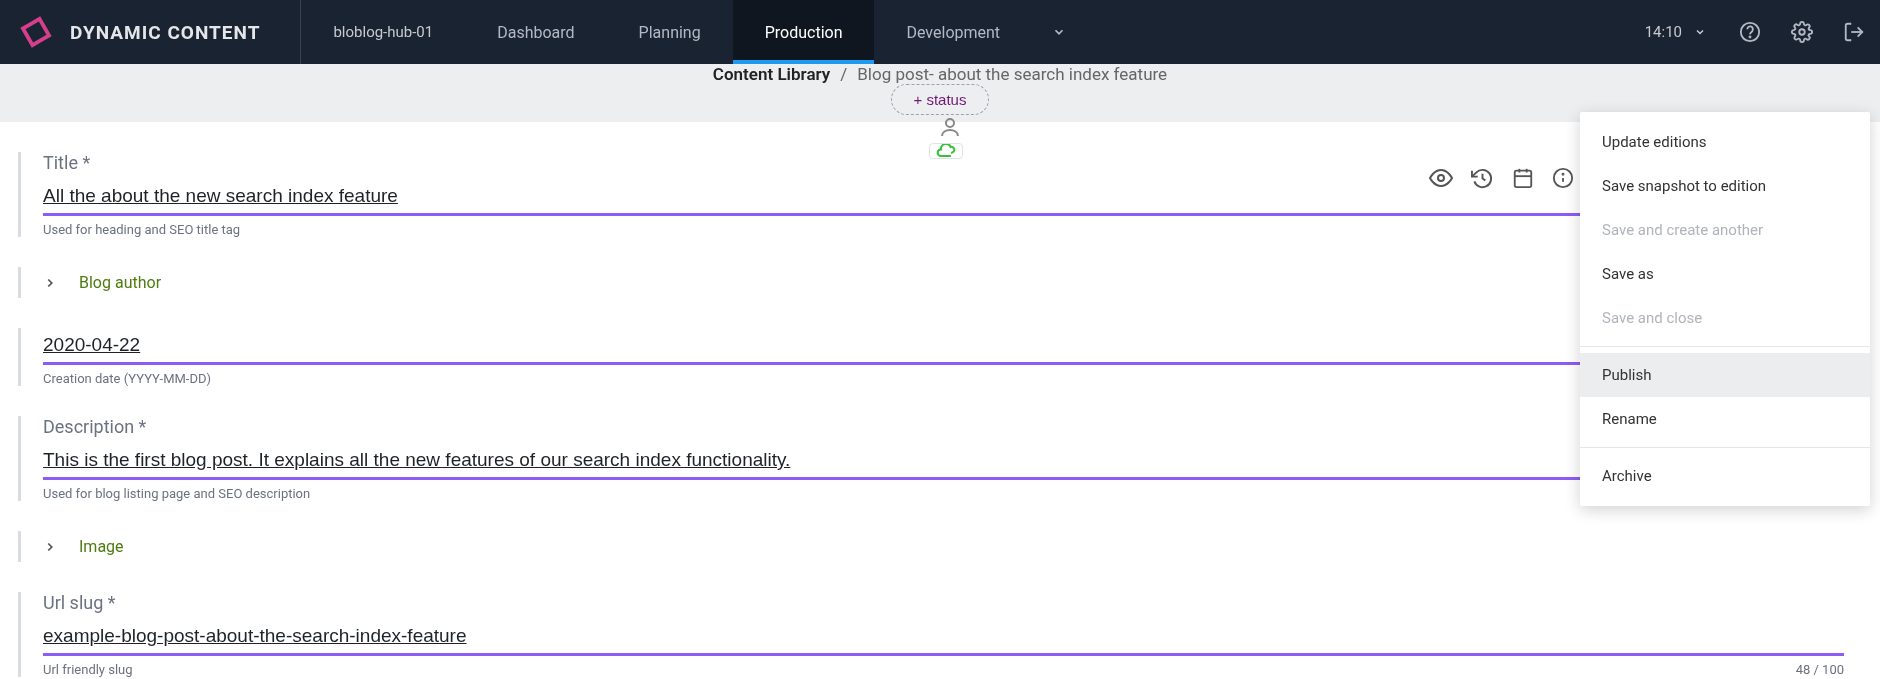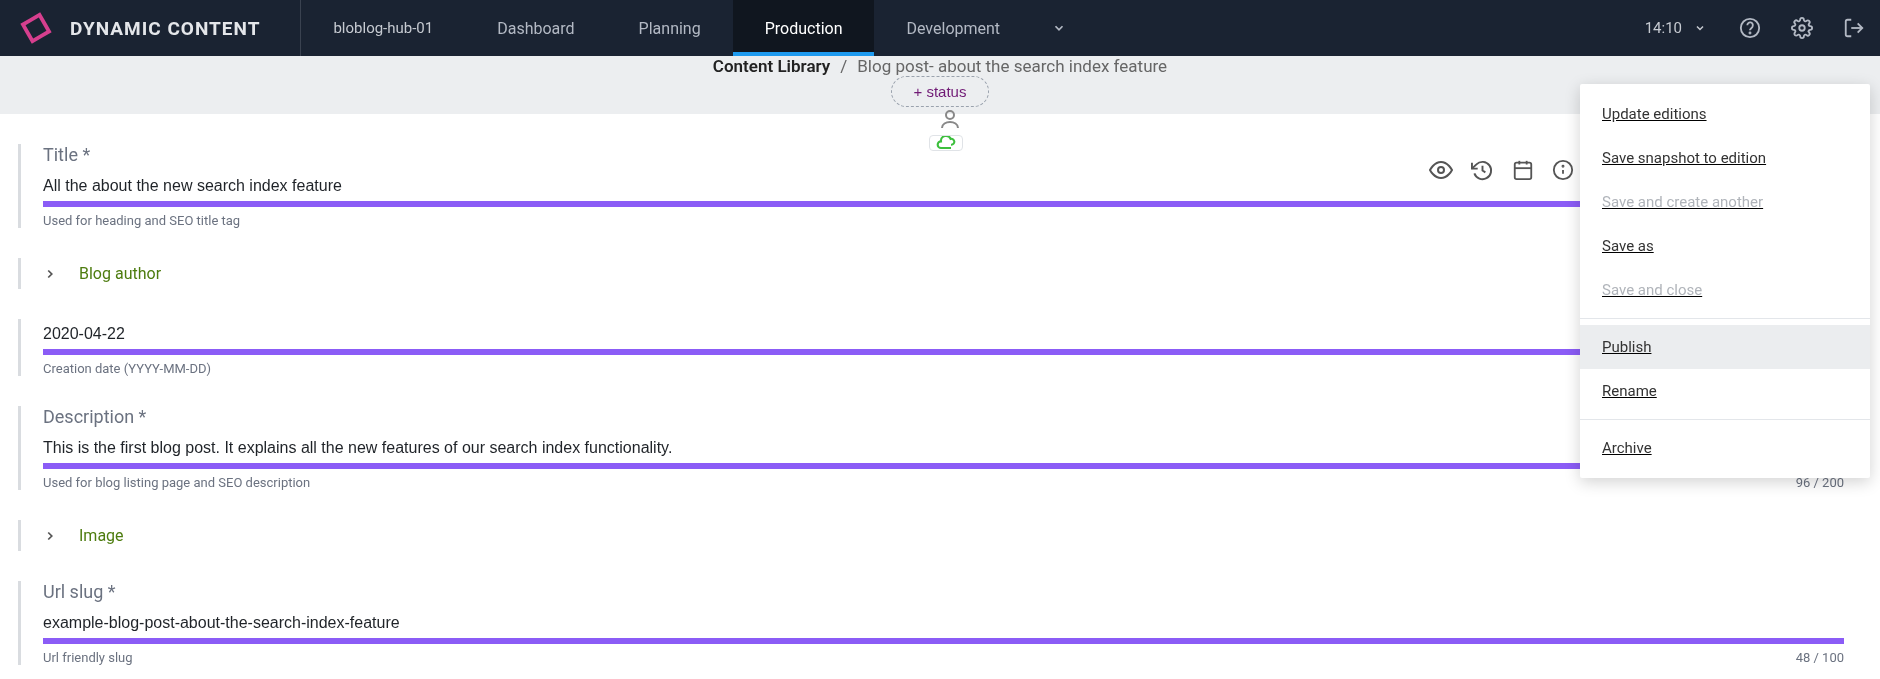--- a/index.html
+++ b/index.html
@@ -11,21 +11,21 @@
       font-family: -apple-system, BlinkMacSystemFont, "Segoe UI", Roboto, Helvetica, Arial, sans-serif;
       width: 1880px;
       height: 679px;
       background: #fff;
       overflow: hidden;
       position: relative;
     }
 
     
     .topbar {
-      height: 56px;
+      height: 64px;
       background: #1a2332;
       display: flex;
       align-items: center;
       color: #fff;
     }
     .logo-section {
       display: flex;
       align-items: center;
       gap: 16px;
       padding-left: 18px;
@@ -207,29 +207,28 @@
       display: flex;
       align-items: center;
       justify-content: center;
       color: #fff;
       cursor: pointer;
     }
 
     
     .dropdown {
       position: absolute;
-      top: 84px;
+      top: 112px;
       right: 10px;
       width: 290px;
       background: #fff;
       box-shadow: 0 4px 16px rgba(0,0,0,0.18);
       border-radius: 2px;
       padding: 8px 0;
       z-index: 20;
-      text-decoration: underline;
     }
     .dropdown-item {
       padding: 13px 22px;
       font-size: 15px;
       color: #333;
       cursor: pointer;
     }
     .dropdown-item.disabled {
       color: #b0b4ba;
       cursor: default;
@@ -253,26 +252,27 @@
       padding-left: 22px;
     }
     .field-label {
       font-size: 18px;
       color: #6b7280;
       margin-bottom: 6px;
     }
     .field-input {
       width: 100%;
       border: none;
-      border-bottom: 6px solid #8b5cf6;
-      font-size: 16px;
+      border-bottom: 3px solid #8b5cf6;
+      font-size: 19px;
       padding: 6px 0;
       outline: none;
       color: #1f2328;
       background: transparent;
+      text-decoration: underline;
     }
     .field-help {
       font-size: 13px;
       color: #6b7280;
       margin-top: 6px;
       display: flex;
       justify-content: space-between;
     }
     .collapsible {
       display: flex;

